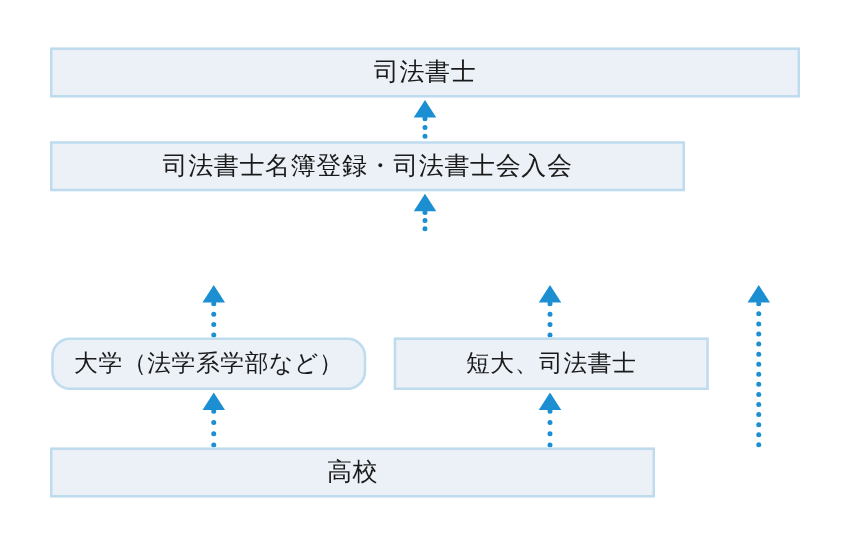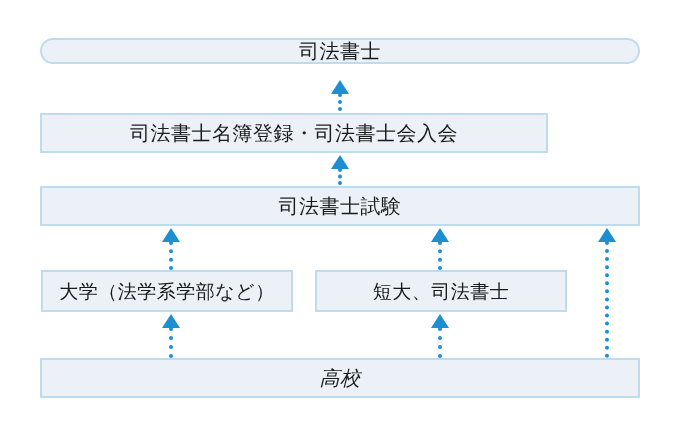--- a/index.html
+++ b/index.html
@@ -56,72 +56,69 @@
     border-left: 9px solid transparent;
     border-right: 9px solid transparent;
     border-bottom: 14px solid #1b8fd2;
   }
 </style>
 </head>
 <body>
 
 <div id="chart">
 
-  <div class="node" style="left:40px; top:38px; width:600px; height:26px;border-radius:17px;">
+  <div class="node" style="left:40px; top:38px; width:600px; height:40px;">
     <span>司法書士</span>
   </div>
 
   <div class="conn" style="left:331px; top:80px; width:18px; height:31px;">
     <div class="head"></div>
     <div class="stem" style="top:13px; height:18px;"></div>
   </div>
 
   <div class="node" style="left:40px; top:113px; width:508px; height:40px;">
     <span>司法書士名簿登録・司法書士会入会</span>
   </div>
 
   <div class="conn" style="left:331px; top:155px; width:18px; height:30px;">
     <div class="head"></div>
     <div class="stem" style="top:13px; height:17px;"></div>
   </div>
 
-  <div class="node" style="left:40px; top:186px; width:600px; height:40px;">
-    <span>司法書士試験</span>
-  </div>
 
   <div class="conn" style="left:162px; top:228px; width:18px; height:42px;">
     <div class="head"></div>
     <div class="stem" style="top:13px; height:29px;"></div>
   </div>
 
   <div class="conn" style="left:431px; top:228px; width:18px; height:42px;">
     <div class="head"></div>
     <div class="stem" style="top:13px; height:29px;"></div>
   </div>
 
   <div class="conn" style="left:598px; top:228px; width:18px; height:130px;">
     <div class="head"></div>
     <div class="stem" style="top:13px; height:117px;"></div>
   </div>
 
-  <div class="node small" style="left:41px; top:270px; width:252px; height:42px;">
+  <div class="node small" style="left:41px; top:270px; width:252px; height:42px;border-radius:15px;">
     <span>大学（法学系学部など）</span>
   </div>
 
   <div class="node small" style="left:315px; top:270px; width:252px; height:42px;">
     <span>短大、司法書士</span>
   </div>
 
   <div class="conn" style="left:162px; top:314px; width:18px; height:44px;">
     <div class="head"></div>
     <div class="stem" style="top:13px; height:31px;"></div>
   </div>
 
   <div class="conn" style="left:431px; top:314px; width:18px; height:44px;">
     <div class="head"></div>
     <div class="stem" style="top:13px; height:31px;"></div>
   </div>
 
-  <div class="node" style="left:40px; top:358px; width:600px; height:40px;font-style:italic;">
+  <div class="node" style="left:40px; top:358px; width:484px; height:40px;">
     <span>高校</span>
   </div>
 
 </div>
 
 </body></html>

